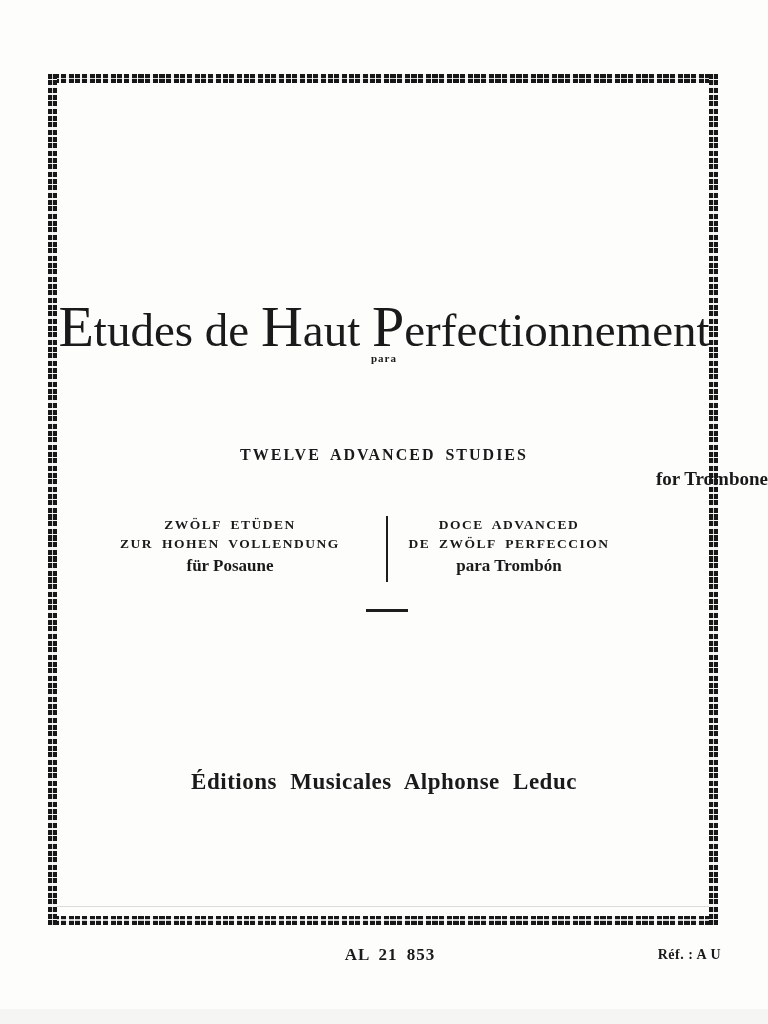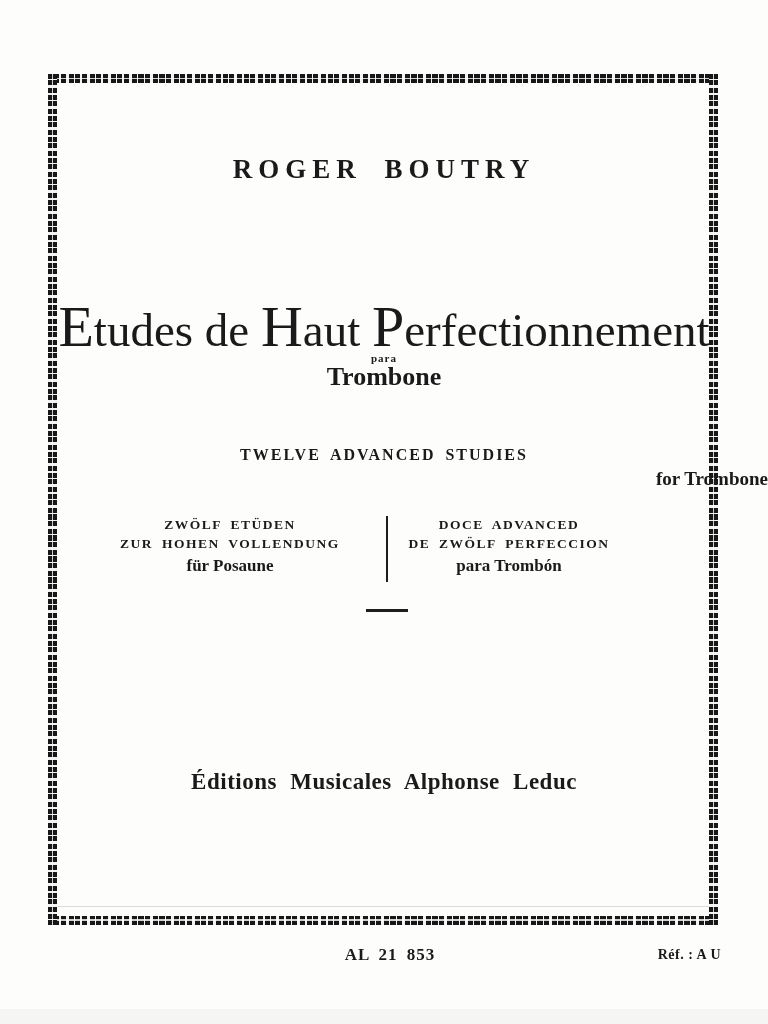--- a/index.html
+++ b/index.html
@@ -72,25 +72,23 @@
 
   <div class="frame">
     <div class="bead bead-h bead-top"></div>
     <div class="bead bead-h bead-bottom"></div>
     <div class="bead bead-v bead-left"></div>
     <div class="bead bead-v bead-right"></div>
   </div>
   <div class="scan-line"></div>
   <div class="scan-strip"></div>
 
-  <div class="txt composer">ROGER BOUTRY</div>
 
   <div class="txt title-fr" id="title-fr"><span class="bigcap">E</span><span>tudes de </span><span class="bigcap">H</span><span>aut </span><span class="bigcap">P</span><span>erfectionnement</span></div>
   <div class="txt pour">para</div>
-  <div class="txt instr-fr">Trombone</div>
 
   <div class="txt en1">TWELVE ADVANCED STUDIES</div>
   <div class="txt en2">for Trombone</div>
 
   <div class="col col-de">
     <div class="l1">ZWÖLF ETÜDEN</div>
     <div class="l2">ZUR HOHEN VOLLENDUNG</div>
     <div class="l3">für Posaune</div>
   </div>
   <div class="vdivider"></div>

